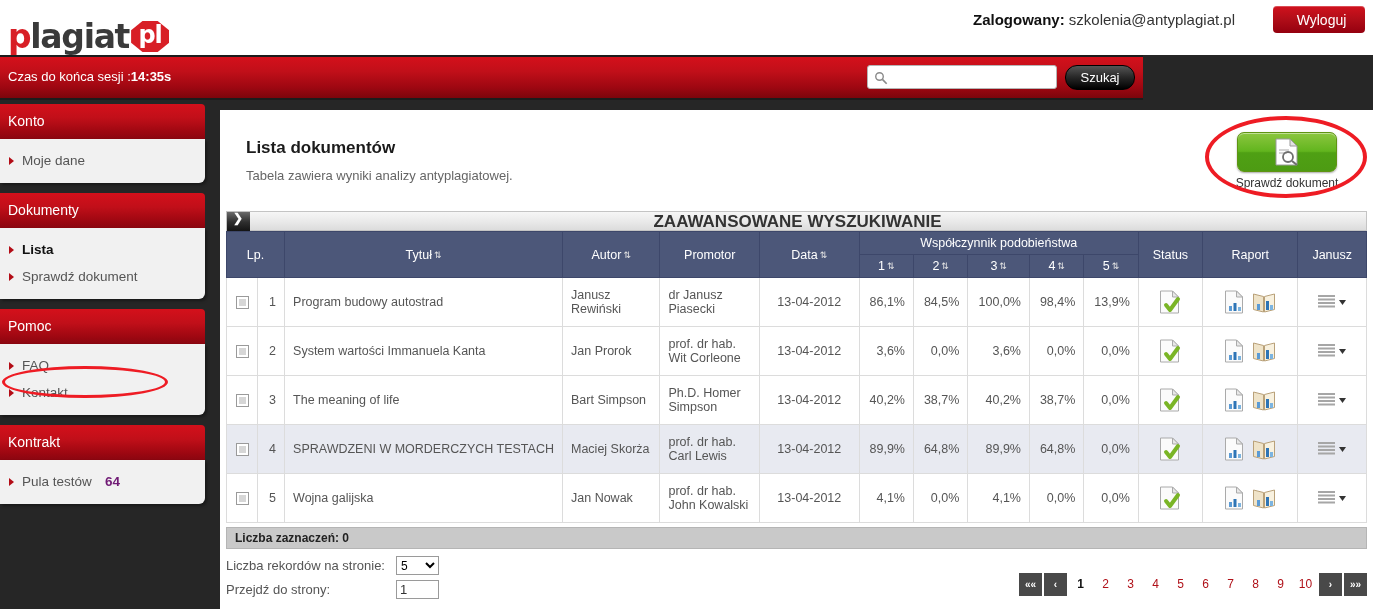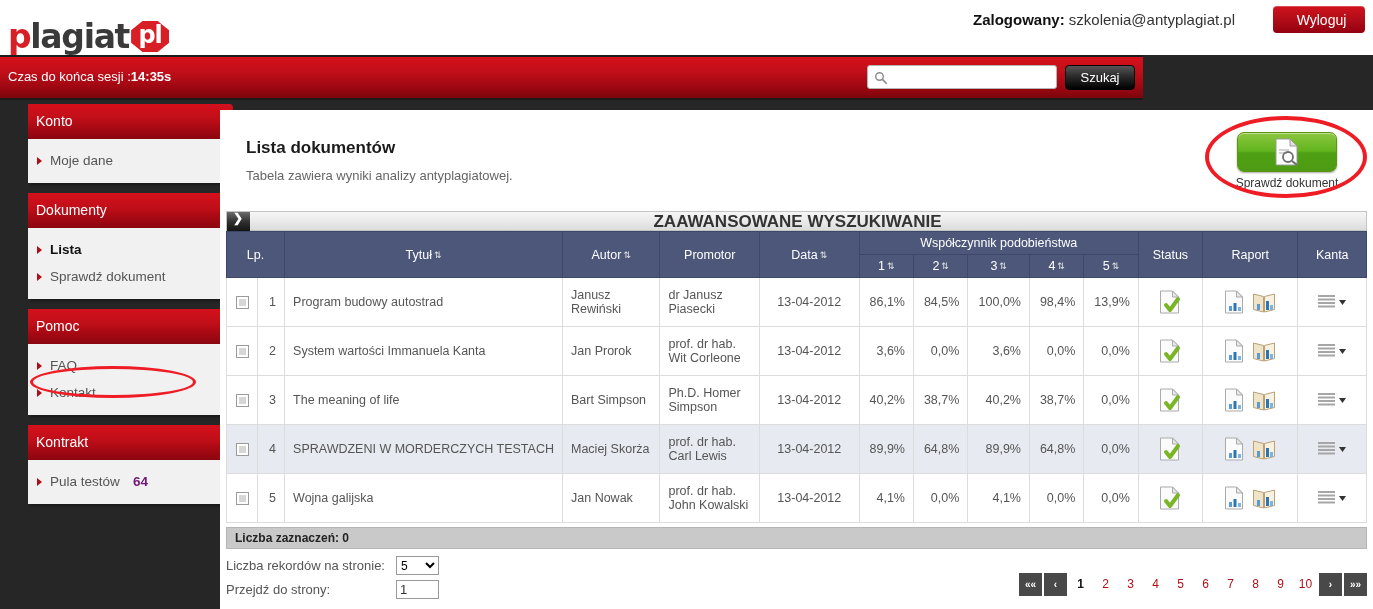--- a/index.html
+++ b/index.html
@@ -74,29 +74,29 @@
   .search-box input {
     position:absolute; left:26px; top:2px; width:158px; height:19px;
     border:none; outline:none; background:transparent;
     font-family:"Liberation Sans", sans-serif; font-size:12px; color:#333;
   }
   .mag {
     position:absolute; left:6px; top:5px; width:14px; height:14px;
   }
   .szukaj-btn {
     position:absolute; right:0; top:0; width:70px; height:25px;
-    border:1px solid #000; border-radius:4px;
+    border:1px solid #000; border-radius:12px;
     background:linear-gradient(to bottom,#555 0%,#2b2b2b 45%,#000 100%);
     color:#fff; font-size:13px; font-family:"Liberation Sans", sans-serif;
     cursor:pointer;
   }
 
   
   .sidebar {
-    position:absolute; left:0; top:104px; width:205px;margin-left:28px;
+    position:absolute; left:0; top:104px; width:205px;
   }
   .side-group { margin-bottom:10px; }
   .side-head {
     height:35px; line-height:35px; padding-left:8px;
     color:#fff; font-size:14px;
     background:linear-gradient(to bottom,#d4101b 0%,#c10f19 40%,#9d0711 80%,#8a0610 100%);
     border-top-right-radius:4px;
   }
   .side-body {
     background:#f1f1f1; padding:8px 0 9px 0;
@@ -382,21 +382,21 @@
       <thead>
         <tr>
           <th rowspan="2" colspan="2" style="width:48px"><span>Lp.</span></th>
           <th rowspan="2" style="width:268px"><span>Tytuł</span><span class="sortico">⇅</span></th>
           <th rowspan="2" style="width:94px"><span>Autor</span><span class="sortico">⇅</span></th>
           <th rowspan="2" style="width:96px"><span>Promotor</span></th>
           <th rowspan="2" style="width:96px"><span>Data</span><span class="sortico">⇅</span></th>
           <th colspan="5"><span>Współczynnik podobieństwa</span></th>
           <th rowspan="2" style="width:62px"><span>Status</span></th>
           <th rowspan="2" style="width:92px"><span>Raport</span></th>
-          <th rowspan="2" style="width:66px"><span>Kanta</span></th>
+          <th rowspan="2" style="width:66px"><span>Janusz</span></th>
         </tr>
         <tr>
           <th style="width:44px"><span>1</span><span class="sortico">⇅</span></th>
           <th style="width:44px"><span>2</span><span class="sortico">⇅</span></th>
           <th style="width:44px"><span>3</span><span class="sortico">⇅</span></th>
           <th style="width:44px"><span>4</span><span class="sortico">⇅</span></th>
           <th style="width:44px"><span>5</span><span class="sortico">⇅</span></th>
         </tr>
       </thead>
       <tbody id="tbody">

